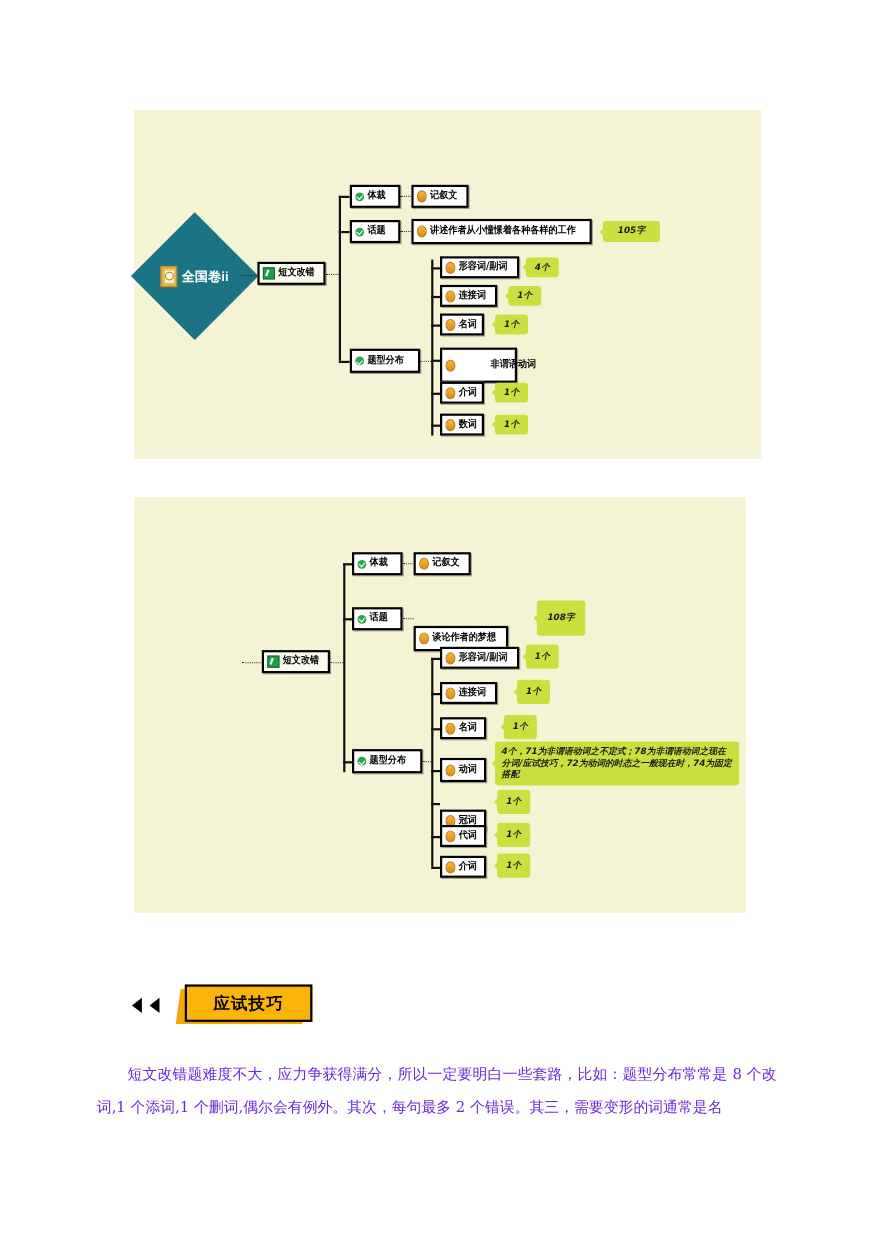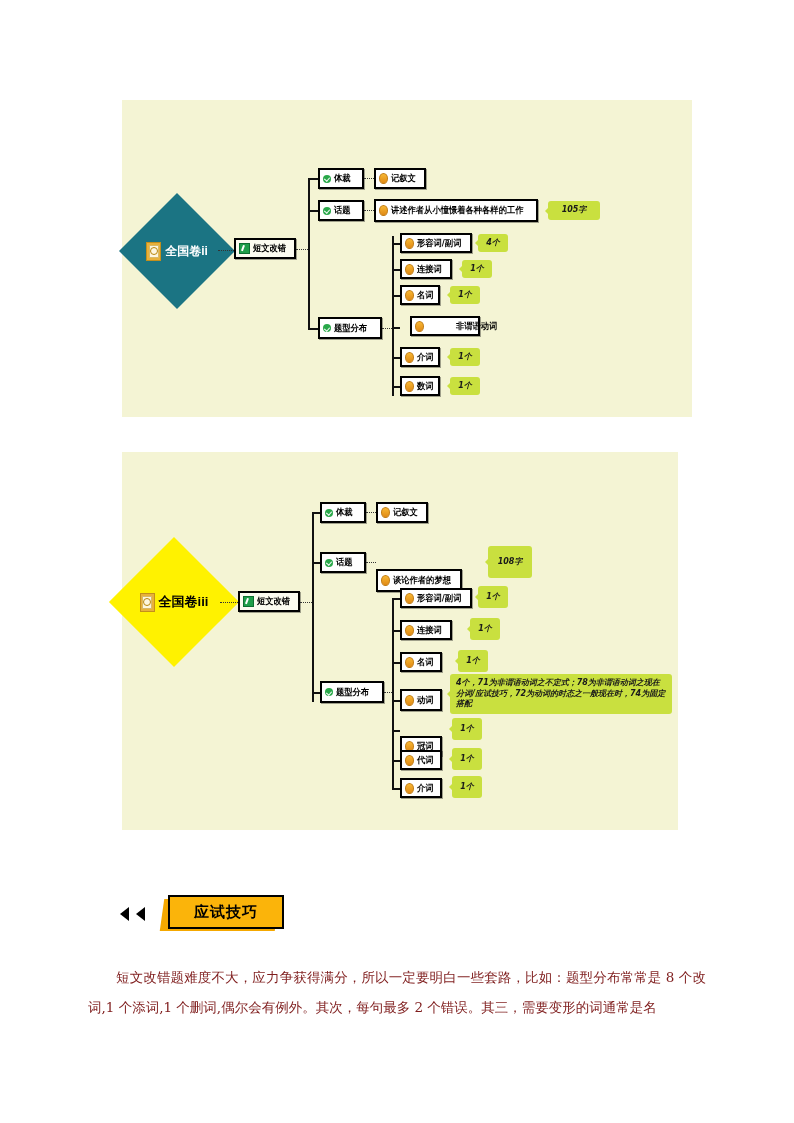--- a/index.html
+++ b/index.html
@@ -120,21 +120,21 @@
     background:#fbb40a;border:2px solid #000;
     display:flex;align-items:center;justify-content:center;
     font-size:15px;font-weight:bold;color:#000;letter-spacing:1px;
     font-family:"DejaVu Sans","Liberation Sans",sans-serif;
   }
 
   
   #body-text{
     position:absolute;left:88px;top:948px;width:618px;
     font-family:"DejaVu Serif","Liberation Serif",serif;
-    font-size:13.5px;line-height:30px;color:#7f1d1d;text-align:justify;
+    font-size:13.5px;line-height:30px;color:#6d28d9;text-align:justify;
     text-indent:28px;
   }
 </style>
 </head>
 <body>
 
 <div id="panel1" class="panel">
 
   <div id="root1" class="diamond" style="left:14px;top:110px;width:82px;height:82px;">
     <div class="shape"></div>
@@ -202,21 +202,21 @@
   <div class="callout center" style="left:340px;top:160px;width:30px;height:18px;">1个</div>
 
   <div class="hline thick" style="left:270px;top:195px;width:8px;"></div>
   <div class="node" style="left:278px;top:185px;width:40px;height:20px;">
     <span class="ic ic-dot"></span>
     <span class="txt">名词</span>
   </div>
   <div class="callout center" style="left:328px;top:186px;width:30px;height:18px;">1个</div>
 
   <div class="hline thick" style="left:270px;top:227px;width:8px;"></div>
-  <div class="node" style="left:288px;top:216px;width:70px;height:20px;gap:32px;">
+  <div class="node" style="left:278px;top:216px;width:70px;height:32px;gap:32px;">
     <span class="ic ic-dot"></span>
     <span class="txt">非谓语动词</span>
   </div>
 
   <div class="hline thick" style="left:270px;top:257px;width:8px;"></div>
   <div class="node" style="left:278px;top:247px;width:40px;height:20px;">
     <span class="ic ic-dot"></span>
     <span class="txt">介词</span>
   </div>
   <div class="callout center" style="left:328px;top:248px;width:30px;height:18px;">1个</div>
@@ -224,29 +224,20 @@
   <div class="hline thick" style="left:270px;top:286px;width:8px;"></div>
   <div class="node" style="left:278px;top:276px;width:40px;height:20px;">
     <span class="ic ic-dot"></span>
     <span class="txt">数词</span>
   </div>
   <div class="callout center" style="left:328px;top:277px;width:30px;height:18px;">1个</div>
 </div>
 
 <div id="panel2" class="panel">
 
-  <div id="root2" class="diamond" style="left:6px;top:104px;width:92px;height:92px;">
-    <div class="shape"></div>
-    <div class="label">
-      <span class="ic-book">
-          <span class="inner-check"></span>
-        </span>
-      <span>全国卷iii</span>
-    </div>
-  </div>
 
   <div class="dash" style="left:98px;top:150px;width:18px;"></div>
 
   <div class="node ivory" style="left:116px;top:139px;width:62px;height:21px;">
     <span class="ic ic-pen"></span>
     <span class="txt">短文改错</span>
   </div>
 
   <div class="dash" style="left:178px;top:150px;width:12px;"></div>
   <div class="vline thick" style="left:190px;top:60px;height:190px;"></div>

